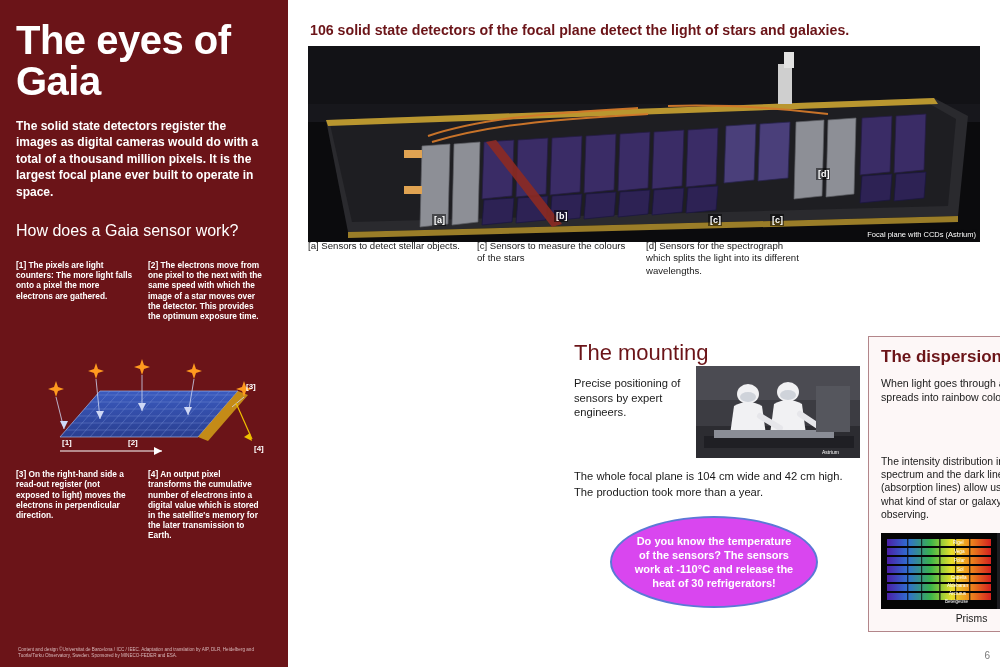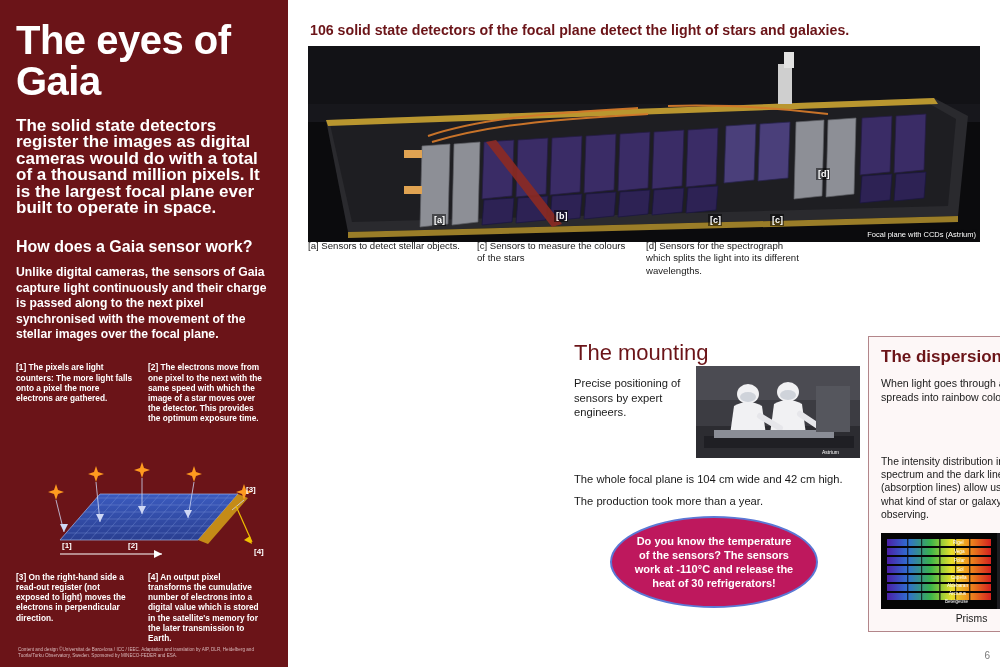--- a/index.html
+++ b/index.html
@@ -16,25 +16,25 @@
     background:#6b1418;
     color:#ffffff;
     box-sizing:border-box;
     padding:14px 18px 0 16px;
   }
   .title{
     font-size:40px;line-height:41px;font-weight:bold;color:#ffffff;
     letter-spacing:-0.5px;margin:6px 0 0 0;
   }
   .intro{
-    font-size:17px;line-height:16.4px;font-weight:bold;color:#ffffff;
+    font-size:12px;line-height:16.4px;font-weight:bold;color:#ffffff;
     margin-top:16px;
   }
   .subhead{
-    font-size:16px;font-weight:bold;color:#ffffff;margin-top:22px;
+    font-size:16px;font-weight:normal;color:#ffffff;margin-top:22px;
   }
   .body-text{
     font-size:12.2px;line-height:15.4px;font-weight:bold;color:#ffffff;margin-top:9px;
   }
   .notes-row{display:flex;gap:14px;margin-top:20px;}
   .note{font-size:8.3px;line-height:10.2px;font-weight:bold;color:#ffffff;width:118px;}
 
   
   .diagram{position:relative;width:250px;height:120px;margin:24px 0 0 6px;}
   .notes-row2{display:flex;gap:14px;margin-top:4px;}
@@ -63,24 +63,24 @@
   }
 
   .legend{position:absolute;left:20px;top:240px;width:676px;display:flex;}
   .legend-col{font-size:9.6px;line-height:12.4px;color:#1a1a1a;width:169px;padding-right:12px;box-sizing:border-box;}
 
   
   .mount{position:absolute;left:286px;top:340px;width:286px;height:300px;}
   .mount-title{font-size:22px;font-weight:normal;color:#6b1418;}
   .mount-text{font-size:11.2px;line-height:14.6px;color:#1a1a1a;margin-top:10px;width:110px;}
   .mount-photo{position:absolute;left:122px;top:26px;width:164px;height:92px;background:#2c2c30;overflow:hidden;}
-  .mount-text2{position:absolute;left:0;top:128px;width:286px;font-size:11.2px;line-height:22px;color:#1a1a1a;}
+  .mount-text2{position:absolute;left:0;top:128px;width:286px;font-size:11.2px;line-height:16px;color:#1a1a1a;}
   .bubble{
     position:absolute;left:36px;top:176px;width:208px;height:92px;
-    background:#be185d;border-radius:50%;border:2px solid #5b79d6;
+    background:#d946ef;border-radius:50%;border:2px solid #5b79d6;
     color:#ffffff;font-size:11px;font-weight:bold;line-height:14px;
     display:flex;align-items:center;justify-content:center;text-align:center;
     box-sizing:border-box;padding:0 18px;
   }
 
   
   .disp{
     position:absolute;left:580px;top:336px;width:400px;height:296px;
     border:1.5px solid #b3868a;background:#fdf7f7;box-sizing:border-box;padding:10px 12px;
   }
@@ -97,21 +97,20 @@
 </style>
 </head>
 <body>
 
 <div class="page">
 
   <div class="left-panel">
     <div class="title">The eyes of Gaia</div>
     <div class="intro">The solid state detectors register the images as digital cameras would do with a total of a thousand million pixels. It is the largest focal plane ever built to operate in space.</div>
     <div class="subhead">How does a Gaia sensor work?</div>
-    <div class="body-text">Unlike digital cameras, the sensors of Gaia capture light continuously and their charge is passed along to the next pixel synchronised with the movement of the stellar images over the focal plane.</div>
 
     <div class="notes-row">
       <div class="note">[1] The pixels are light counters:  The more light falls onto a pixel the more electrons are gathered.</div>
       <div class="note">[2] The electrons move from one pixel to the next with the same speed with which the image of a star moves over the detector. This provides the optimum exposure time.</div>
     </div>
 
     <div class="diagram">
       <svg width="250" height="120" viewBox="0 0 250 120">
         <defs>
           <linearGradient id="gridg" x1="0" y1="0" x2="0" y2="1">

